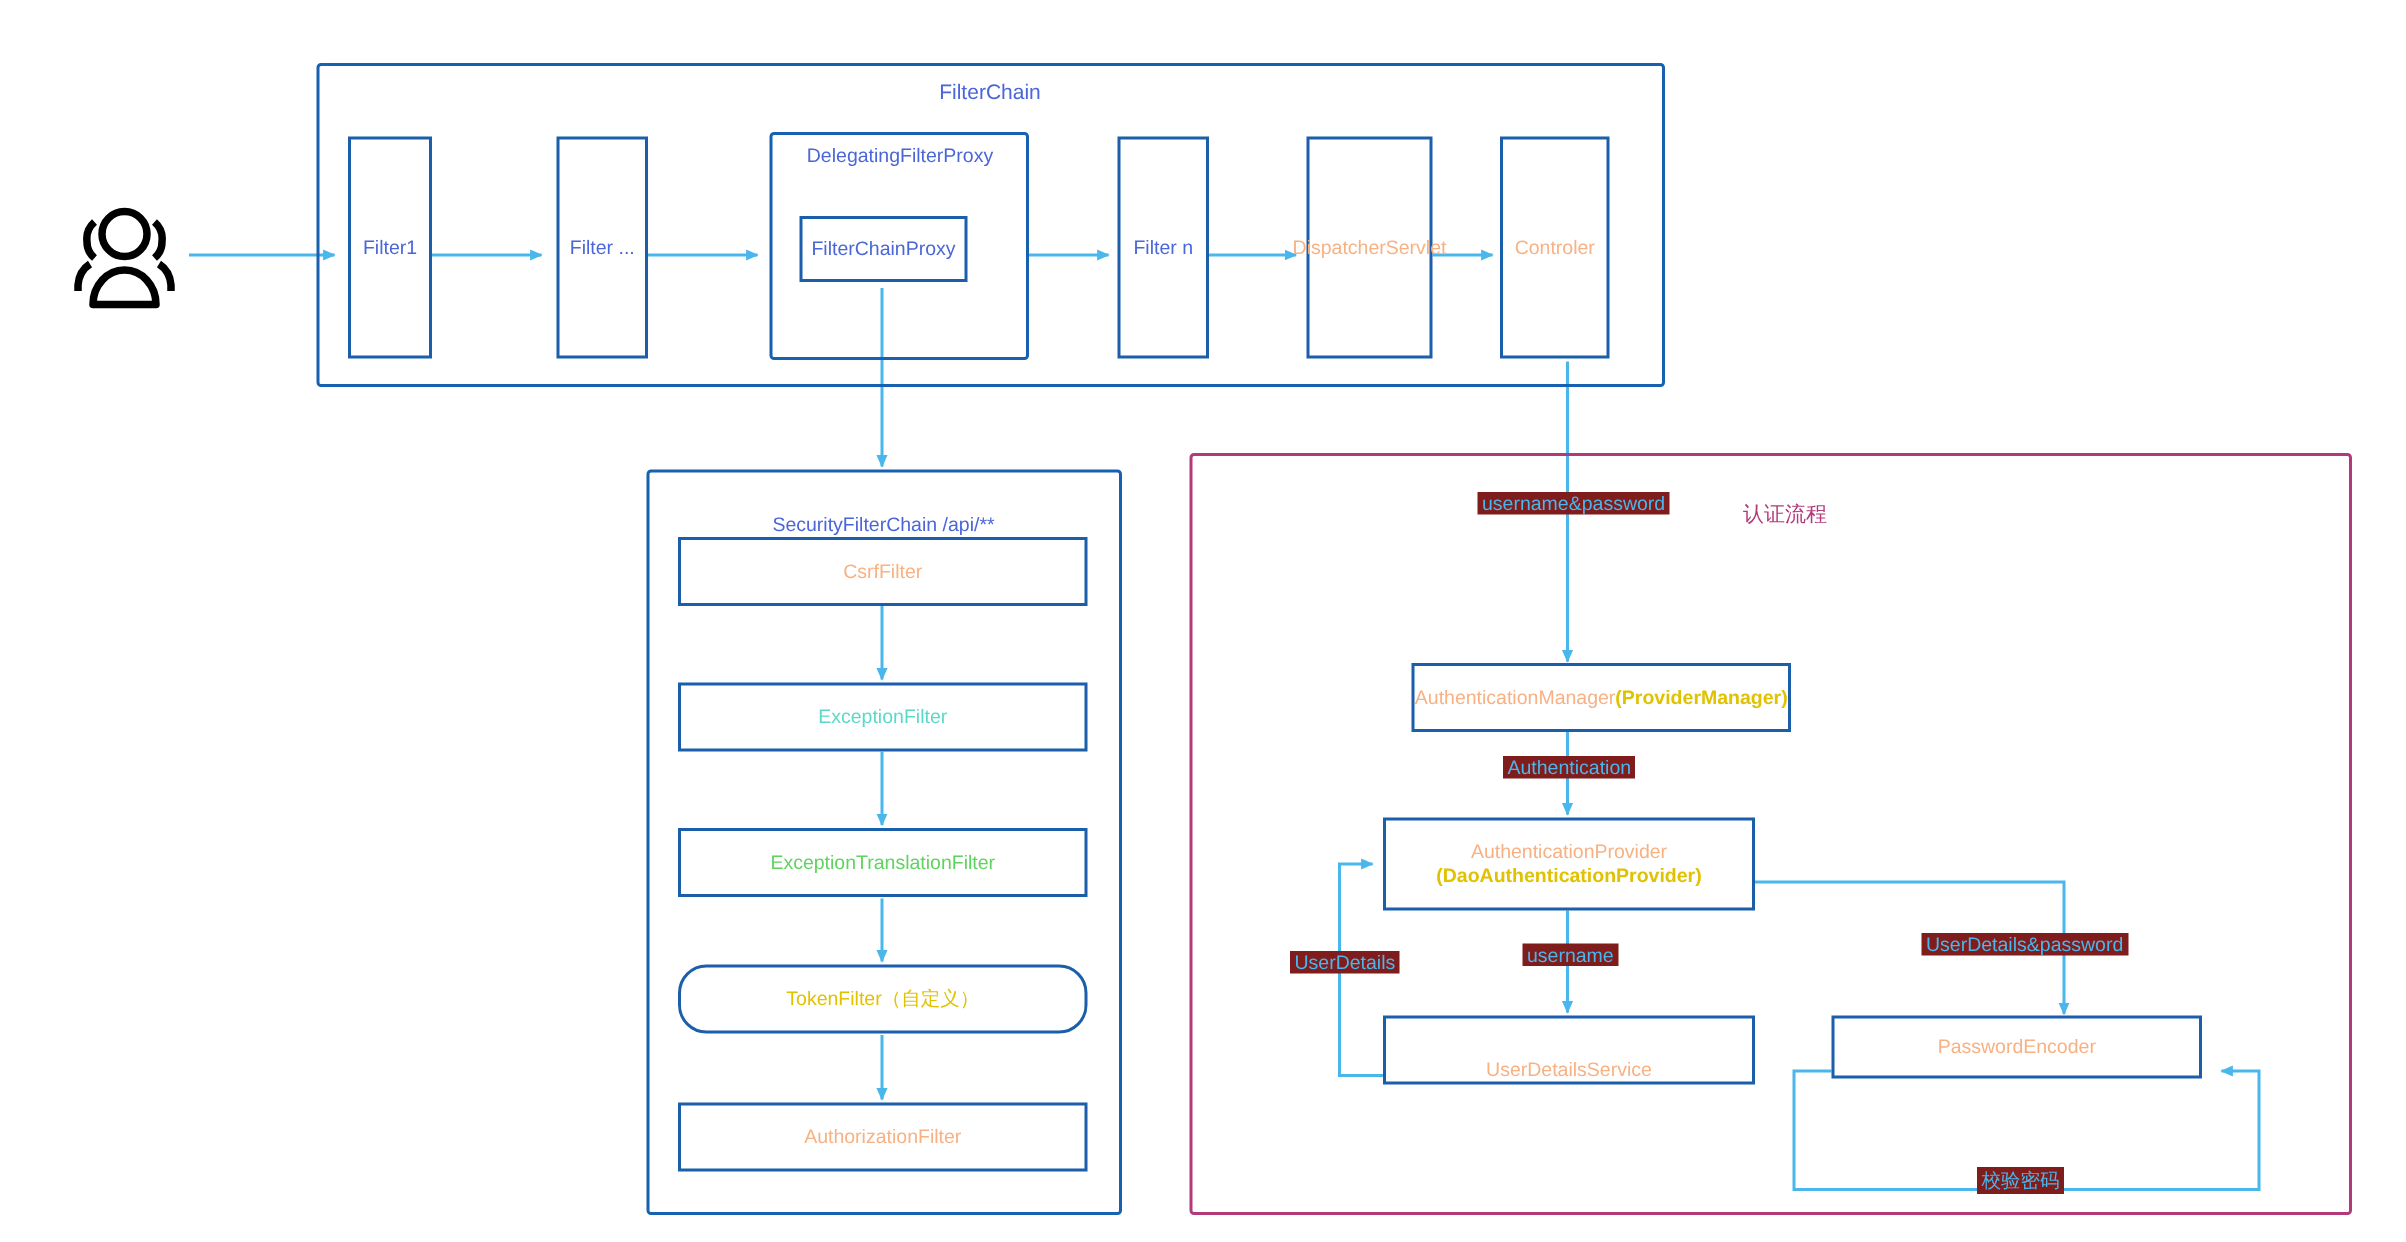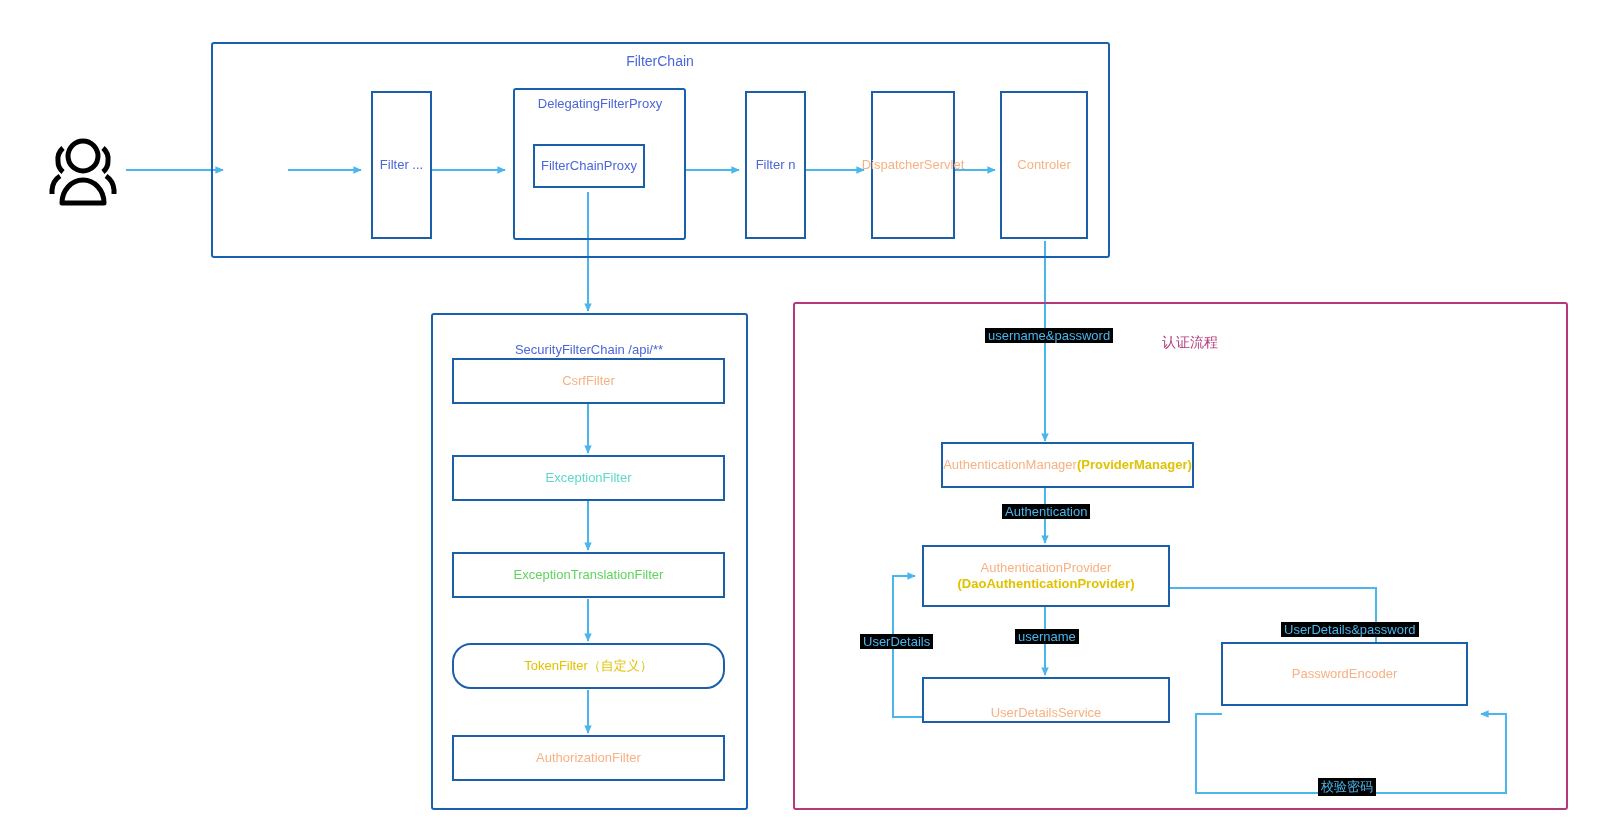--- a/index.html
+++ b/index.html
@@ -52,21 +52,21 @@
   .grp-title {
     position: absolute;
     z-index: 4;
     white-space: nowrap;
     text-align: center;
   }
   .edge-label {
     position: absolute;
     z-index: 5;
     white-space: nowrap;
-    background: #000000;
+    background: #7f1d1d;
     padding: 0 3px;
   }
   .node-label {
     display: block;
     white-space: nowrap;
   }
   .c-blue   { color: #4a66d8; }
   .c-orange { color: #f7b183; }
   .c-gold   { color: #e0c200; }
   .c-green  { color: #5fd35f; }
@@ -137,39 +137,42 @@
       <path d="M76,60 L76,56 A16,18 0 0,0 68,42"></path>
     </svg>
   </div>
 
   <div class="group-box" style="left:211px; top:42px; width:899px; height:216px;"></div>
   <div class="grp-title fs14 c-blue" style="left:560px; top:53px; width:200px;">FilterChain</div>
 
   <div class="group-box" style="left:513px; top:88px; width:173px; height:152px;"></div>
   <div class="grp-title fs13 c-blue" style="left:510px; top:96px; width:180px;">DelegatingFilterProxy</div>
 
+  <div class="node" style="left:232px; top:91px; width:56px; height:148px;">
+    <span class="node-label fs13 c-blue">Filter1</span>
+  </div>
 
   <div class="node" style="left:371px; top:91px; width:61px; height:148px;">
     <span class="node-label fs13 c-blue">Filter ...</span>
   </div>
 
   <div class="node" style="left:533px; top:144px; width:112px; height:44px;">
     <span class="node-label fs13 c-blue">FilterChainProxy</span>
   </div>
 
   <div class="node" style="left:745px; top:91px; width:61px; height:148px;align-items:center;">
     <span class="node-label fs13 c-blue">Filter n</span>
   </div>
 
   <div class="node" style="left:871px; top:91px; width:84px; height:148px; ">
     <span class="node-label fs13 c-orange">Dispatcher</span>
     <span class="node-label fs13 c-orange">Servlet</span>
   </div>
 
-  <div class="node" style="left:1000px; top:91px; width:88px; height:148px;">
+  <div class="node" style="left:1000px; top:91px; width:73px; height:148px;">
     <span class="node-label fs13 c-orange">Controler</span>
   </div>
 
   <div class="group-box" style="left:431px; top:313px; width:317px; height:497px;"></div>
   <div class="grp-title fs13 c-blue" style="left:489px; top:342px; width:200px;">SecurityFilterChain   /api/**</div>
 
   <div class="node" style="left:452px; top:358px; width:273px; height:46px;">
     <span class="node-label fs13 c-orange">CsrfFilter</span>
   </div>
 
@@ -199,21 +202,21 @@
 
   <div class="node" style="left:922px; top:545px; width:248px; height:62px; flex-direction:column;">
     <span class="node-label fs13 c-orange">AuthenticationProvider</span>
     <span class="node-label fs13 c-gold bold">(DaoAuthenticationProvider)</span>
   </div>
 
   <div class="node" style="left:922px; top:677px; width:248px; height:46px;align-items:flex-end;">
     <span class="node-label fs13 c-orange">UserDetailsService</span>
   </div>
 
-  <div class="node" style="left:1221px; top:642px; width:247px; height:64px;">
+  <div class="node" style="left:1221px; top:677px; width:247px; height:42px;">
     <span class="node-label fs13 c-orange">PasswordEncoder</span>
   </div>
 
   <div class="edge-label fs13 c-lblue" style="left:985px; top:328px;">username&amp;password</div>
 
   <div class="edge-label fs13 c-lblue" style="left:1002px; top:504px;">Authentication</div>
 
   <div class="edge-label fs13 c-lblue" style="left:1015px; top:629px;">username</div>
 
   <div class="edge-label fs13 c-lblue" style="left:860px; top:634px;">UserDetails</div>

